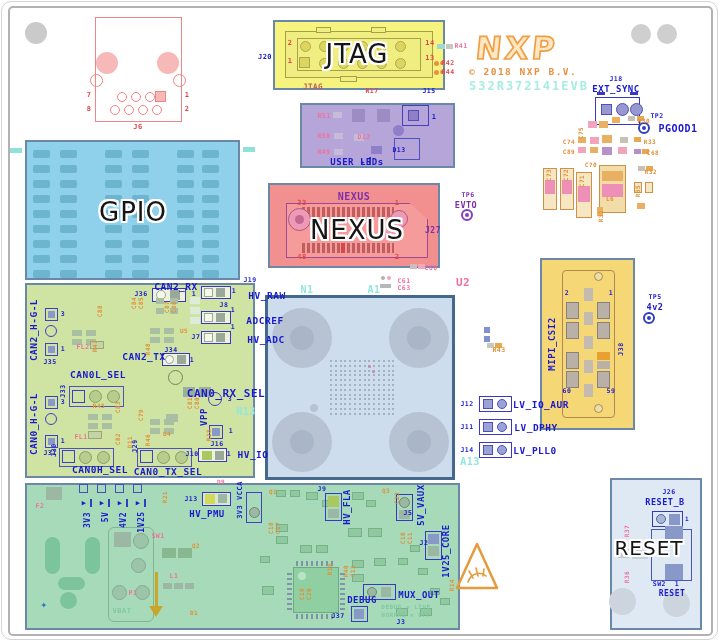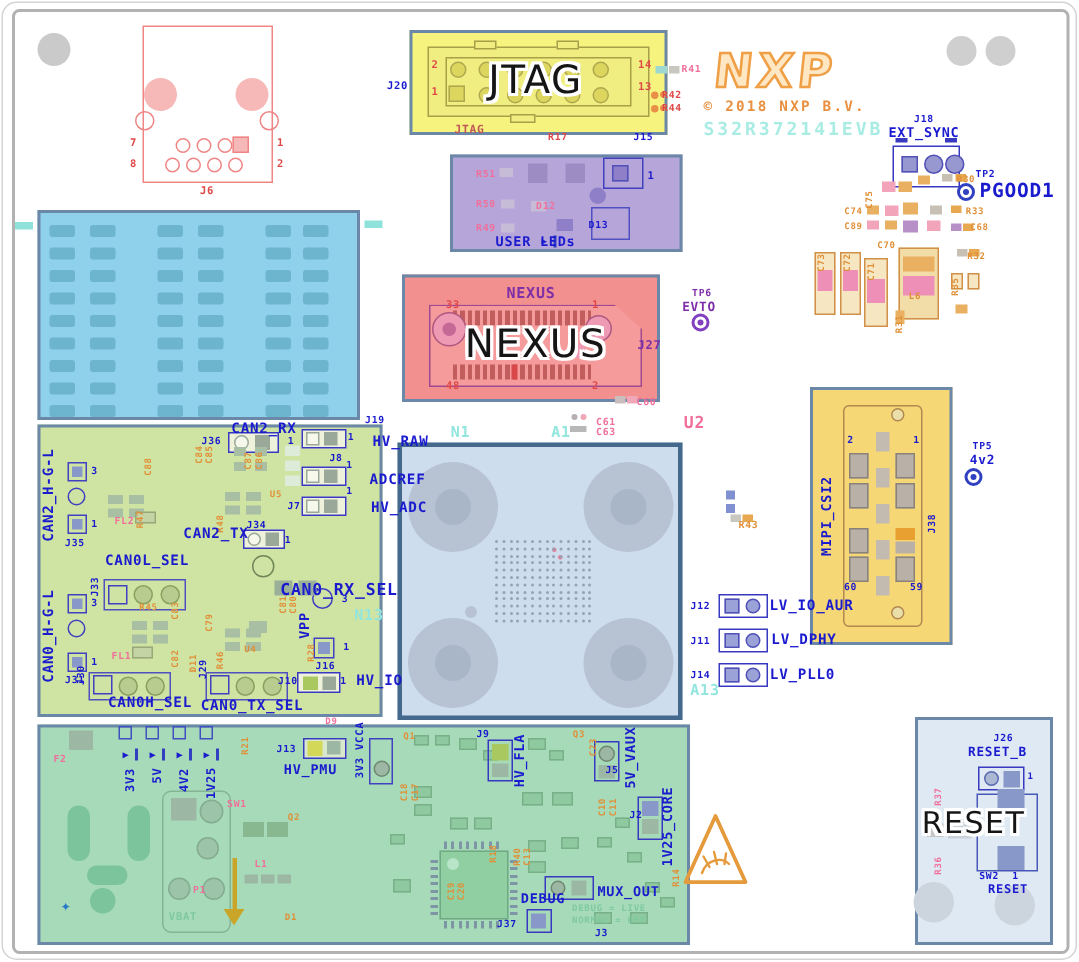--- a/index.html
+++ b/index.html
@@ -45,20 +45,21 @@
   <div class="region" style="left:540px;top:258px;width:95px;height:172px;background:#f6d776;"></div>
   <div class="region" style="left:25px;top:483px;width:435px;height:147px;background:#a6dab8;"></div>
   <div class="region" style="left:610px;top:478px;width:92px;height:152px;background:#dfe9f4;"></div>
 
   <div class="nxp-logo">NXP</div>
   <div class="copyright">© 2018 NXP B.V.</div>
   <div class="partnum">S32R372141EVB</div>
 
   <div class="biglabel" style="left:357px;top:54px;">JTAG</div>
   <div class="biglabel" style="left:357px;top:230px;">NEXUS</div>
+  <div class="biglabel" style="left:133px;top:212px;">GPIO</div>
   <div class="biglabel" style="left:649px;top:548px;font-size:20px;">RESET</div>
 
   <div class="dn-arrow-line"></div>
   <div class="dn-arrow-head"></div>
 
   <svg class="esd" width="46" height="52" viewBox="0 0 46 52">
     <path d="M23 3 L43 47 L3 47 Z" fill="none" stroke="#e59a3c" stroke-width="2.5" stroke-linejoin="round"></path>
     <path d="M14 41 C17 32 27 30 32 35 M19 37 l-4 -7 M24 35 l-2 -8 M29 35 l1 -7" fill="none" stroke="#e59a3c" stroke-width="1.6" stroke-linecap="round"></path>
   </svg>
 <div class="shp" style="left: 25px; top: 22px; width: 22px; height: 22px; background: rgb(202, 202, 202); border-radius: 50%;"></div>
@@ -468,21 +469,21 @@
     <span class="silk c-blue" style="left: 611px; top: 293px; font-size: 6.5px;">1</span>
     <span class="silk c-blue" style="left: 567px; top: 391px; font-size: 6.5px;">60</span>
     <span class="silk c-blue" style="left: 611px; top: 391px; font-size: 6.5px;">59</span>
     <span class="silk c-blue v" style="left: 552px; top: 344px; font-size: 9px;">MIPI_CSI2</span>
     <span class="silk c-blue v" style="left: 621px; top: 349px; font-size: 6.5px;">J38</span>
     <span class="silk c-blue" style="left: 655px; top: 297px; font-size: 6.5px;">TP5</span>
     <span class="silk c-blue" style="left: 655px; top: 307px; font-size: 8.5px;">4v2</span>
     <span class="silk c-purple" style="left: 468px; top: 195px; font-size: 6.5px;">TP6</span>
     <span class="silk c-purple" style="left: 466px; top: 205px; font-size: 8.5px;">EVTO</span>
     <span class="silk c-blue" style="left: 657px; top: 116px; font-size: 6.5px;">TP2</span>
-    <span class="silk c-blue" style="left: 678px; top: 128px; font-size: 13px;">PGOOD1</span>
+    <span class="silk c-blue" style="left: 678px; top: 128px; font-size: 10px;">PGOOD1</span>
     <span class="silk c-blue" style="left: 616px; top: 79px; font-size: 6.5px;">J18</span>
     <span class="silk c-blue" style="left: 616px; top: 89px; font-size: 9px;">EXT_SYNC</span>
     <span class="silk c-orange v" style="left: 580px; top: 133px; font-size: 6px;">C75</span>
     <span class="silk c-orange" style="left: 644px; top: 120px; font-size: 6px;">R30</span>
     <span class="silk c-orange" style="left: 569px; top: 141px; font-size: 6px;">C74</span>
     <span class="silk c-orange" style="left: 650px; top: 141px; font-size: 6px;">R33</span>
     <span class="silk c-orange" style="left: 569px; top: 151px; font-size: 6px;">C89</span>
     <span class="silk c-orange" style="left: 653px; top: 152px; font-size: 6px;">C68</span>
     <span class="silk c-orange v" style="left: 548px; top: 175px; font-size: 6px;">C73</span>
     <span class="silk c-orange v" style="left: 565px; top: 175px; font-size: 6px;">C72</span>

